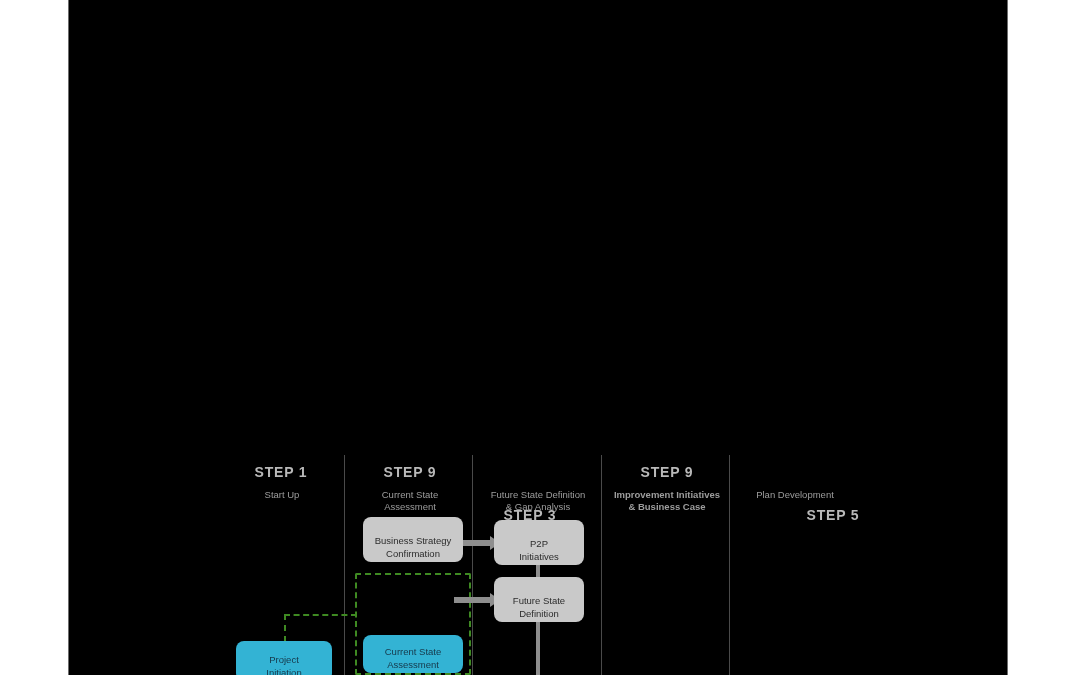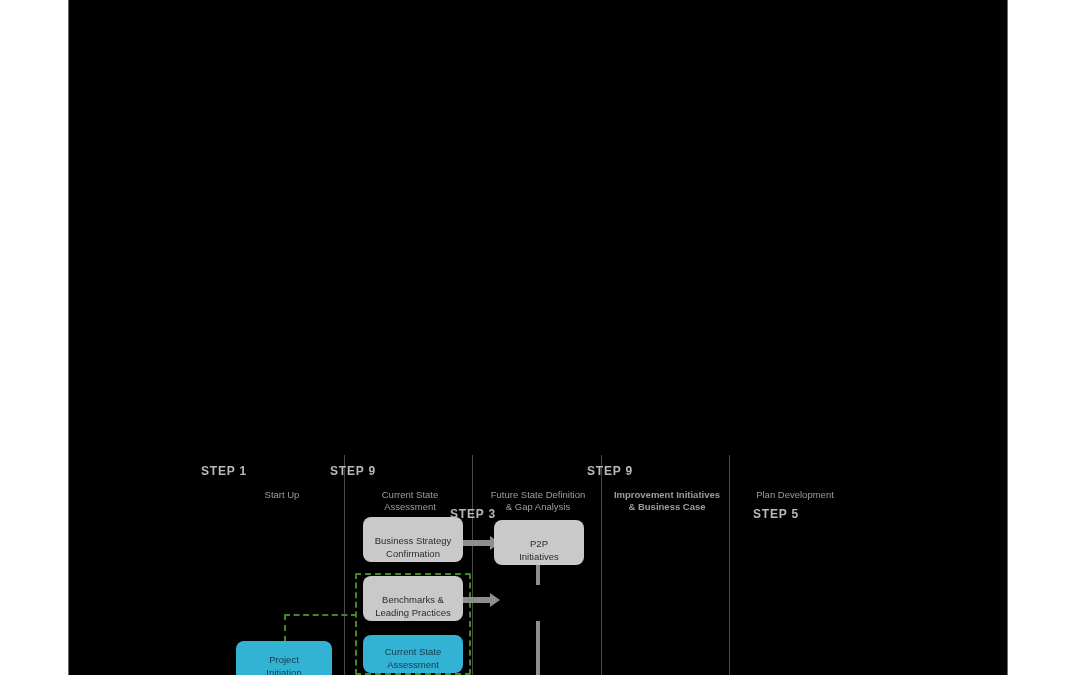--- a/index.html
+++ b/index.html
@@ -15,22 +15,22 @@
     position:absolute;left:68px;top:0;width:940px;height:675px;
     background:#000000;
     border-left:1px solid #6d6d6d;border-right:1px solid #6d6d6d;
     box-sizing:border-box;overflow:hidden;
   }
   #canvas{position:absolute;left:0;top:0;width:940px;height:675px;}
 
   
   .col-divider{position:absolute;top:455px;width:1px;background:#4a4a4a;}
   .step-title{
-    position:absolute;top:464px;width:160px;
-    color:#b9b9b9;font-size:12px;font-weight:bold;letter-spacing:.8px;
+    position:absolute;top:464px;width:160px;text-align:center;
+    color:#b9b9b9;font-size:14px;font-weight:bold;letter-spacing:.8px;
     text-shadow:0 0 1px #000;
   }
   .step-sub{
     position:absolute;top:489px;width:180px;text-align:center;
     color:#9d9d9d;font-size:9.5px;line-height:12px;font-weight:normal;
   }
 
   
   .node{
     position:absolute;border-radius:8px;box-sizing:border-box;
@@ -99,36 +99,36 @@
       <div class="arrow-head" style="left:421px;top:536px;"></div>
 
       <div class="arrow-line" style="left:385px;top:597px;width:36px;height:6px;"></div>
       <div class="arrow-head" style="left:421px;top:593px;"></div>
 
       <div class="node gray" style="left:294px;top:517px;width:100px;height:45px;">
         <span style="white-space:pre-line;">Business Strategy
 Confirmation</span>
       </div>
 
-      <div class="node gray" style="left:294px;top:576px;width:100px;height:45px;">
-        <span style="white-space:pre-line;">Benchmarks &amp;
-Leading Practices</span>
-      </div>
 
       <div class="node cyan" style="left:294px;top:635px;width:100px;height:38px;">
         <span style="white-space:pre-line;">Current State
 Assessment</span>
       </div>
 
       <div class="node cyan" style="left:167px;top:641px;width:96px;height:40px;">
         <span style="white-space:pre-line;">Project
 Initiation</span>
       </div>
 
       <div class="node gray" style="left:425px;top:520px;width:90px;height:45px;">
         <span style="white-space:pre-line;">P2P
 Initiatives</span>
       </div>
 
+      <div class="node gray" style="left:425px;top:577px;width:90px;height:45px;">
+        <span style="white-space:pre-line;">Future State
+Definition</span>
+      </div>
 
     </div>
   </div>
 </div>
 
 </body></html>

